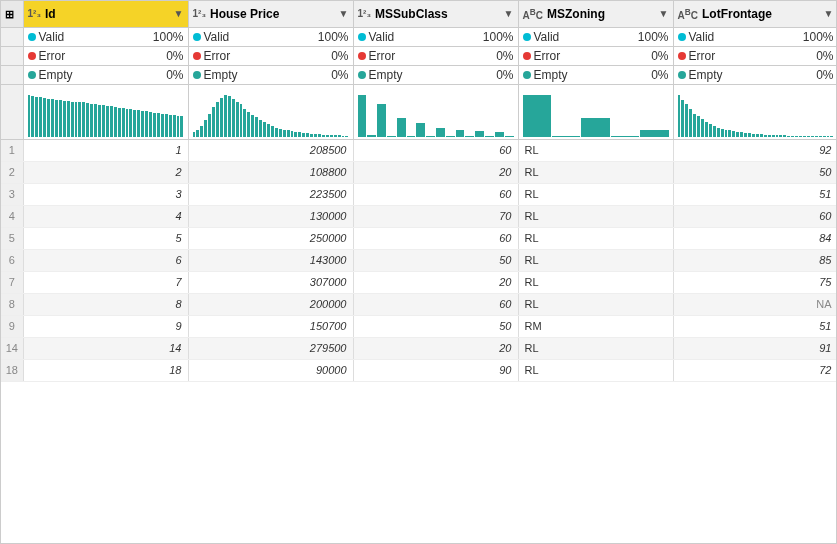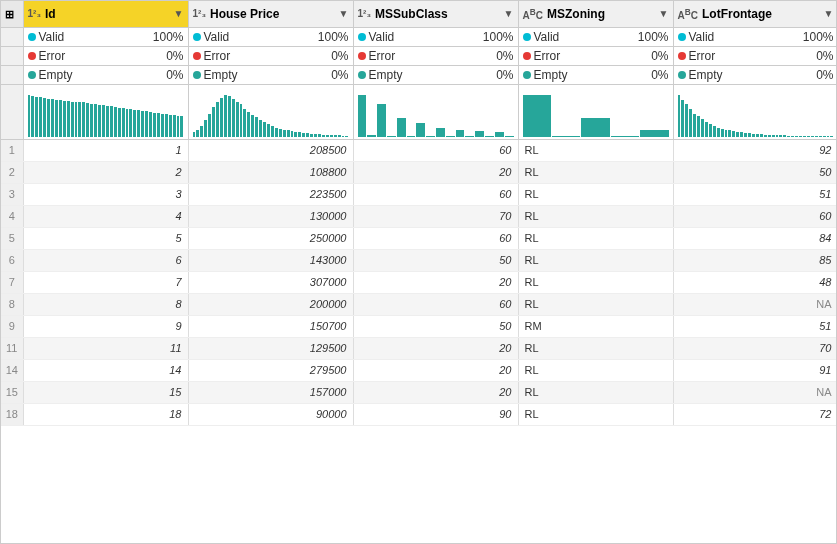--- a/index.html
+++ b/index.html
@@ -490,63 +490,47 @@
           <td class="data-cell">50</td>
           <td class="data-cell text-col">RL</td>
           <td class="data-cell">85</td>
         </tr>
         <tr class="data-row">
           <td class="row-num-cell">7</td>
           <td class="data-cell">7</td>
           <td class="data-cell">307000</td>
           <td class="data-cell">20</td>
           <td class="data-cell text-col">RL</td>
-          <td class="data-cell">48</td>
+          <td class="data-cell">75</td>
         </tr>
         <tr class="data-row">
           <td class="row-num-cell">8</td>
           <td class="data-cell">8</td>
           <td class="data-cell">200000</td>
           <td class="data-cell">60</td>
           <td class="data-cell text-col">RL</td>
           <td class="data-cell na-val">NA</td>
         </tr>
         <tr class="data-row">
           <td class="row-num-cell">9</td>
           <td class="data-cell">9</td>
           <td class="data-cell">150700</td>
           <td class="data-cell">50</td>
           <td class="data-cell text-col">RM</td>
           <td class="data-cell">51</td>
         </tr>
         <tr class="data-row">
-          <td class="row-num-cell">11</td>
-          <td class="data-cell">11</td>
-          <td class="data-cell">129500</td>
-          <td class="data-cell">20</td>
-          <td class="data-cell text-col">RL</td>
-          <td class="data-cell">70</td>
-        </tr>
-        <tr class="data-row">
           <td class="row-num-cell">14</td>
           <td class="data-cell">14</td>
           <td class="data-cell">279500</td>
           <td class="data-cell">20</td>
           <td class="data-cell text-col">RL</td>
           <td class="data-cell">91</td>
         </tr>
         <tr class="data-row">
-          <td class="row-num-cell">15</td>
-          <td class="data-cell">15</td>
-          <td class="data-cell">157000</td>
-          <td class="data-cell">20</td>
-          <td class="data-cell text-col">RL</td>
-          <td class="data-cell na-val">NA</td>
-        </tr>
-        <tr class="data-row">
           <td class="row-num-cell">18</td>
           <td class="data-cell">18</td>
           <td class="data-cell">90000</td>
           <td class="data-cell">90</td>
           <td class="data-cell text-col">RL</td>
           <td class="data-cell">72</td>
         </tr>
       </tbody>
   </table>
 </div>

